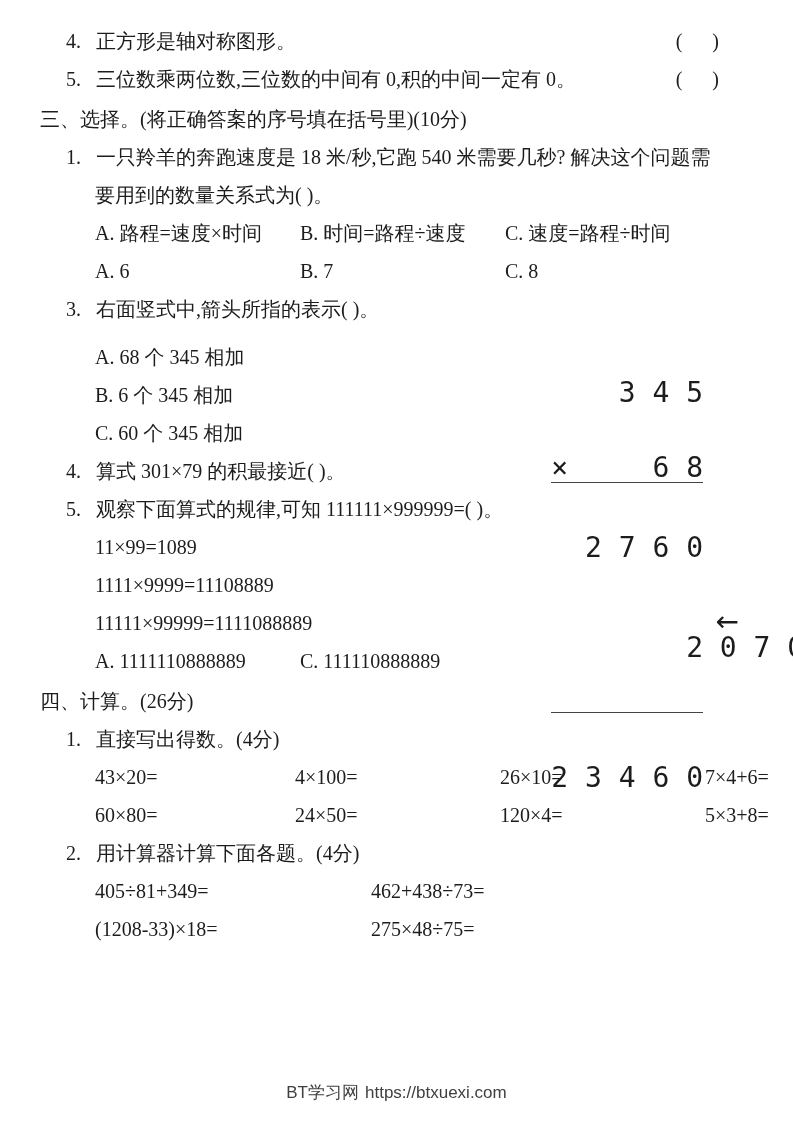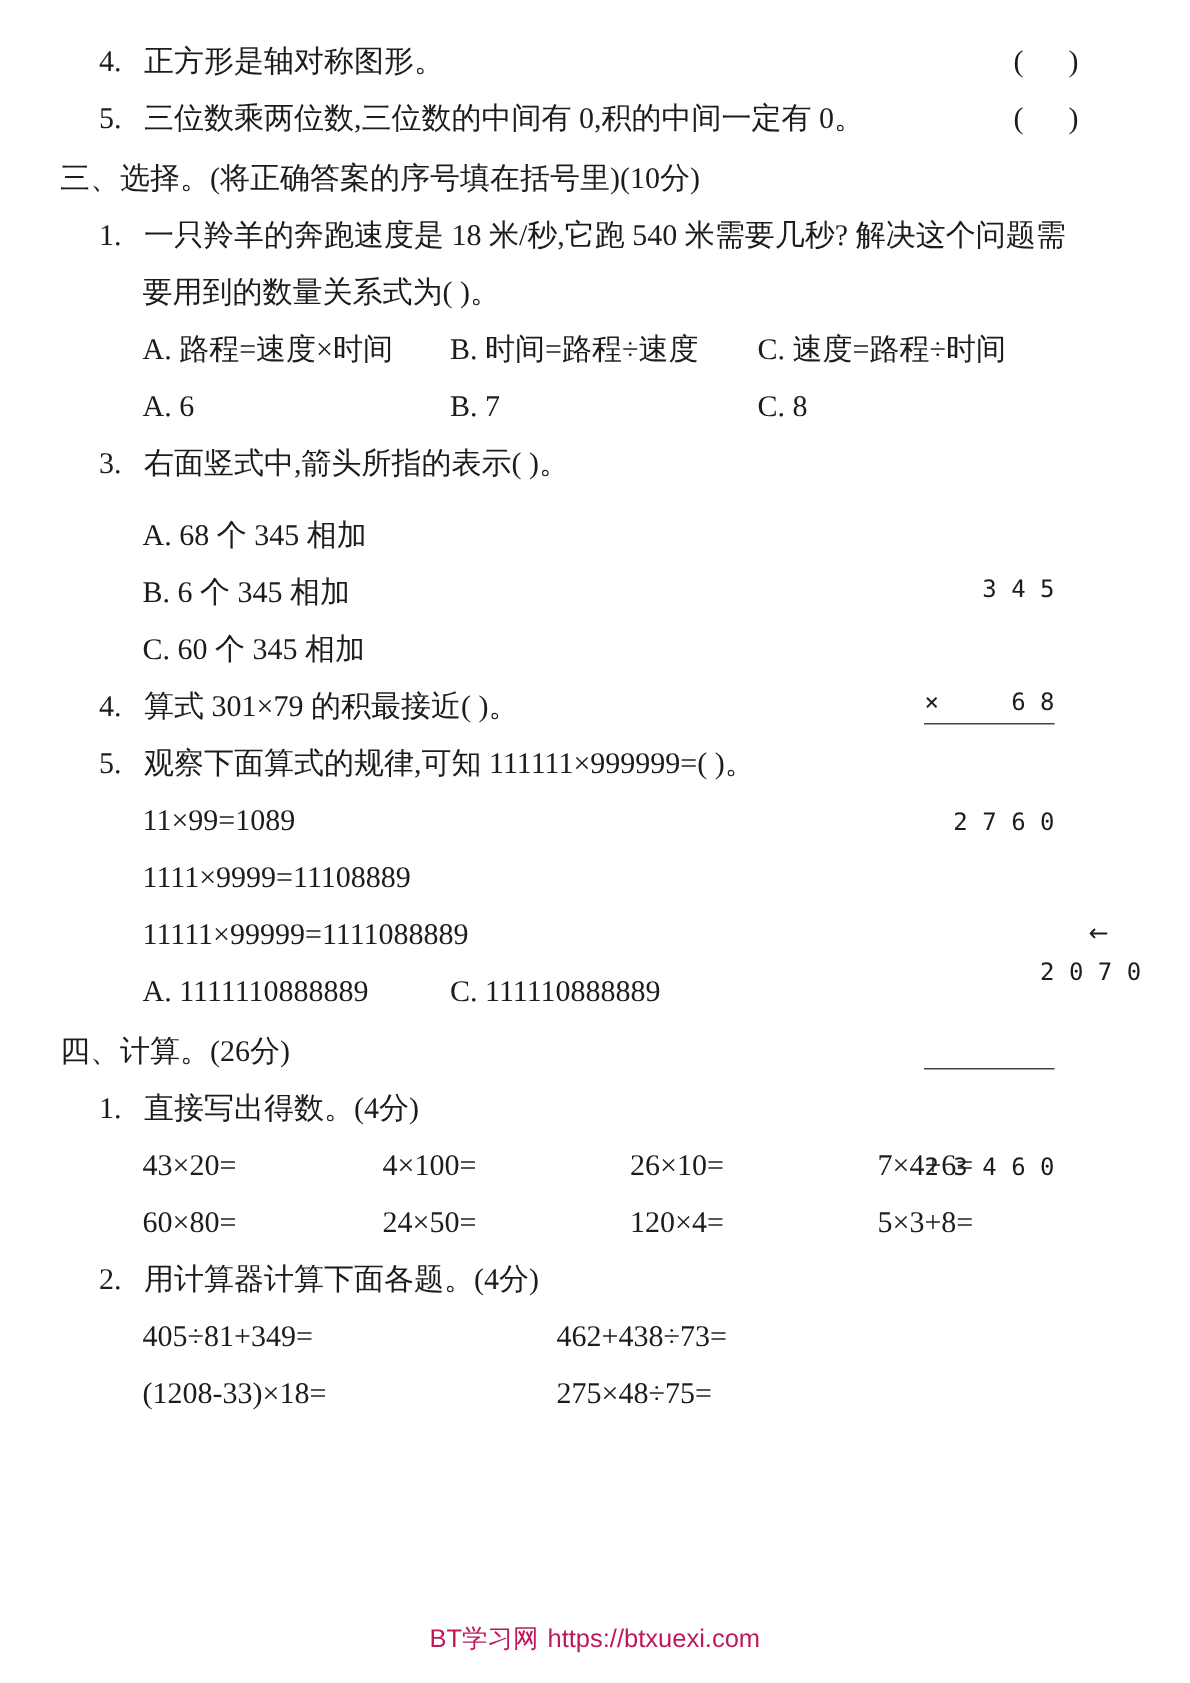--- a/index.html
+++ b/index.html
@@ -30,21 +30,21 @@
     padding-left: 55px;
   }
   .opt-stack { margin-top: 10px; }
   .q3wrap { position: relative; }
   
   .vm {
     position: absolute;
     right: 16px; top: 40px;
     width: 9ch;
     font-family: "DejaVu Sans Mono", monospace;
-    font-size: 16px;
+    font-size: 28px;
     line-height: 25px;
     text-align: right;
     white-space: pre;
     color: #1c1c1c;
   }
   .vm-row { min-height: 25px; }
   .vm-mult {
     display: flex; justify-content: space-between;
     border-bottom: 1.5px solid #444;
     padding-bottom: 2px; margin-bottom: 2px;
@@ -57,31 +57,32 @@
   }
   .vm-arrow {
     position: absolute;
     right: -36px; top: -1px;
     font-family: "DejaVu Sans", sans-serif;
   }
   .calc-row4 {
     display: grid;
     grid-template-columns: 160px 165px 165px auto;
     padding-left: 55px;
+    gap: 40px;
   }
   .calc-row2 {
     display: grid;
     grid-template-columns: 276px auto;
     padding-left: 55px;
   }
   .footer {
     position: absolute;
     left: 0; right: 0; bottom: 18px;
     text-align: center;
-    color: #be185d;
+    color: #404040;
     font-size: 17px;
     font-family: "Liberation Sans", sans-serif;
   }
   .footer span { margin: 0 3px; }
 </style>
 </head>
 <body>
 
 <div class="page">
 

